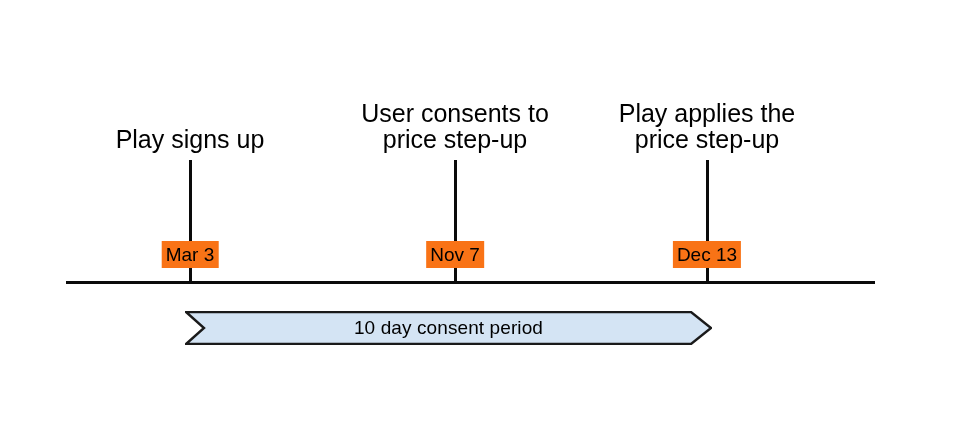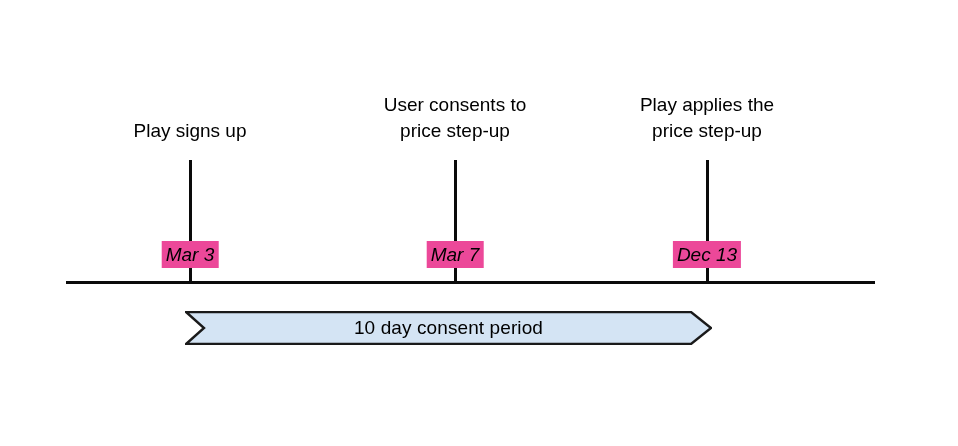--- a/index.html
+++ b/index.html
@@ -40,49 +40,48 @@
   .marker-tick {
     position: absolute;
     left: -1px;
     top: 160px;
     width: 2.5px;
     height: 122px;
     background: #0a0a0a;
   }
   .marker-label {
     position: absolute;
-    bottom: 8px;
+    bottom: 0;
     left: 50%;
     transform: translateX(-50%);
     width: 240px;
     text-align: center;
-    font-size: 19px;
+    font-size: 25px;
     line-height: 26px;
     color: #000000;
     white-space: pre-line;
   }
   .marker-label-wrap {
     position: absolute;
     left: 0;
     top: 92px;
     width: 0;
     height: 60px;
   }
   .marker-date {
     position: absolute;
     left: 50%;
     transform: translateX(-50%);
     top: 241px;
-    background: #ec4899;
+    background: #f97316;
     color: #000000;
     font-size: 19px;
     line-height: 27px;
     padding: 0 4px;
     white-space: nowrap;
-    font-style: italic;
   }
 
   
   .period-banner {
     position: absolute;
     left: 185px;
     top: 311px;
     width: 527px;
     height: 34px;
   }
@@ -120,21 +119,21 @@
     </div>
     <div class="marker-date">Mar 3</div>
   </div>
 
   <div class="marker" style="left:455px;">
     <div class="marker-tick"></div>
     <div class="marker-label-wrap">
       <div class="marker-label">User consents to
 price step-up</div>
     </div>
-    <div class="marker-date">Mar 7</div>
+    <div class="marker-date">Nov 7</div>
   </div>
 
   <div class="marker" style="left:707px;">
     <div class="marker-tick"></div>
     <div class="marker-label-wrap">
       <div class="marker-label">Play applies the
 price step-up</div>
     </div>
     <div class="marker-date">Dec 13</div>
   </div>

